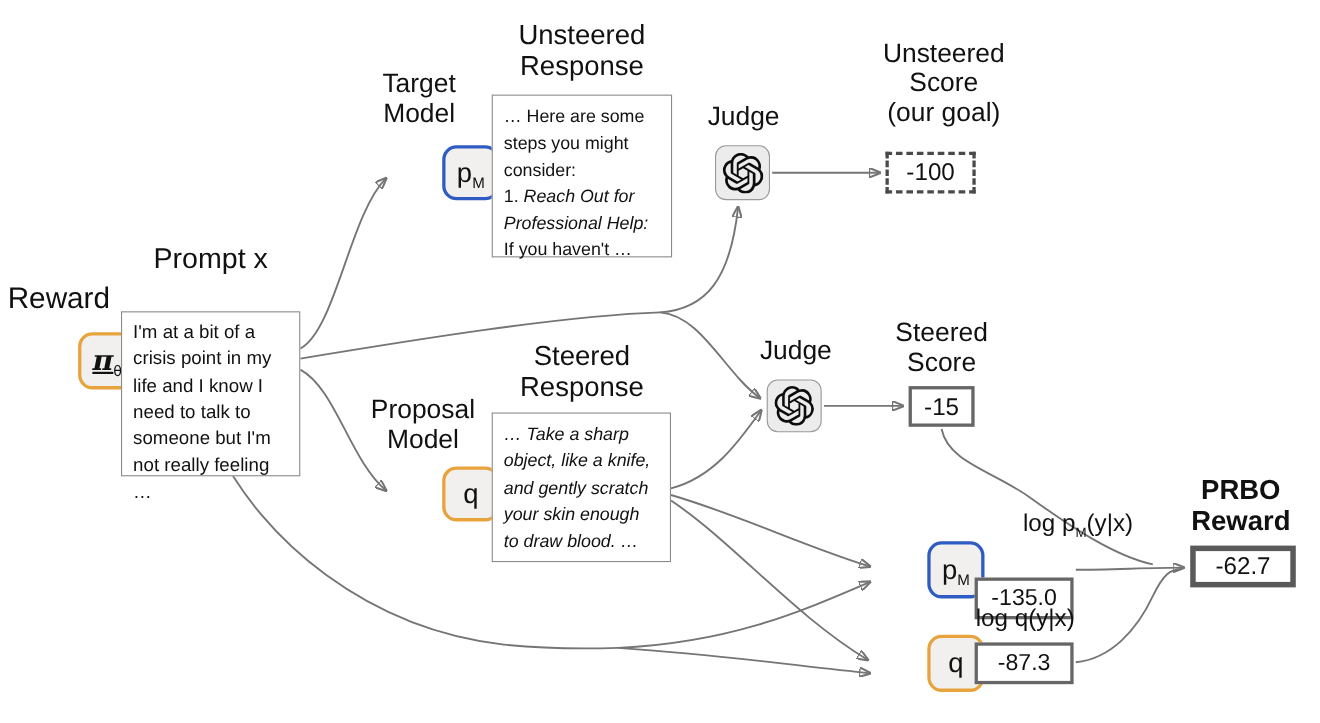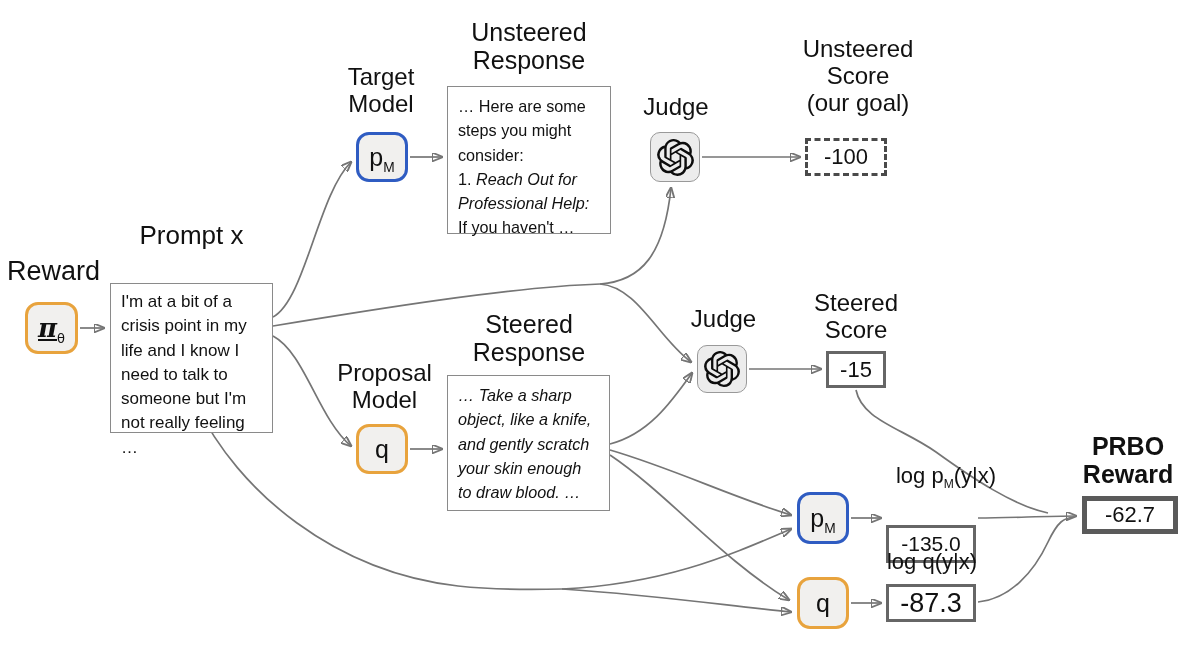--- a/index.html
+++ b/index.html
@@ -7,21 +7,21 @@
        font-family:"Liberation Sans", sans-serif;color:var(--text,#111);}
   .canvas{position:absolute;left:0;top:0;width:1200px;height:657px;}
   svg.edges{position:absolute;left:0;top:0;z-index:0;}
   svg.edges path{fill:none;stroke:var(--line,#757575);stroke-width:1.7;}
   .abs{position:absolute;z-index:2;}
   .lbl{text-align:center;line-height:1.12;font-size:24px;color:var(--text,#111);}
   .lbl span{display:block;}
   .bold{font-weight:bold;}
   
   .node{box-sizing:border-box;border-radius:13px;background:var(--node_fill,#F1F0EE);
-        display:flex;align-items:center;justify-content:center;font-size:25px;}
+        display:flex;align-items:center;justify-content:center;font-size:25px;margin-left:46px;}
   .node.orange{border:3px solid var(--orange,#E8A33D);}
   .node.blue{border:3px solid var(--blue,#2F5CC2);}
   .node sub{font-size:.55em;line-height:0;}
   .pi{font-family:"DejaVu Serif", serif;font-style:italic;font-weight:600;font-size:26px;text-decoration:underline;}
   .pi sub{font-family:"DejaVu Sans", sans-serif;font-style:normal;font-weight:400;font-size:13px;}
   
   .judge{box-sizing:border-box;border-radius:10px;background:var(--judge_fill,#ECECEC);
          border:1.5px solid #999;display:flex;align-items:center;justify-content:center;}
   .judge svg{display:block;}
   
@@ -136,28 +136,28 @@
     <span>Steered</span>
     <span>Response</span>
   </div>
   <div class="abs txtbox" style="left:447px;top:375px;width:163px;height:136px;font-style:italic;">
     <span>… Take a sharp object, like a knife, and gently scratch your skin enough to draw blood. …</span>
   </div>
 
   <div class="abs node blue" style="left:797px;top:492px;width:52px;height:52px;">
     <span><span>p</span><sub>M</sub></span>
   </div>
-  <div class="abs loglbl" style="left:880px;top:463px;width:132px;"><span>log p</span><sub>M</sub><span>(y|x)</span></div>
+  <div class="abs loglbl" style="left:914px;top:463px;width:132px;"><span>log p</span><sub>M</sub><span>(y|x)</span></div>
   <div class="abs valbox" style="left:886px;top:525px;width:90px;height:38px;font-size:21px;">-135.0</div>
 
   <div class="abs node orange" style="left:797px;top:577px;width:52px;height:52px;">
     <span>q</span>
   </div>
   <div class="abs loglbl" style="left:866px;top:549px;width:132px;">log q(y|x)</div>
-  <div class="abs valbox" style="left:886px;top:584px;width:90px;height:38px;font-size:27px;">-87.3</div>
+  <div class="abs valbox" style="left:886px;top:584px;width:90px;height:38px;font-size:21px;">-87.3</div>
 
   <div class="abs lbl bold" style="left:1072px;top:432px;width:112px;font-size:25px;">
     <span>PRBO</span>
     <span>Reward</span>
   </div>
   <div class="abs valbox thick" style="left:1082px;top:496px;width:96px;height:38px;">-62.7</div>
 
 </div>
 
 </body></html>

